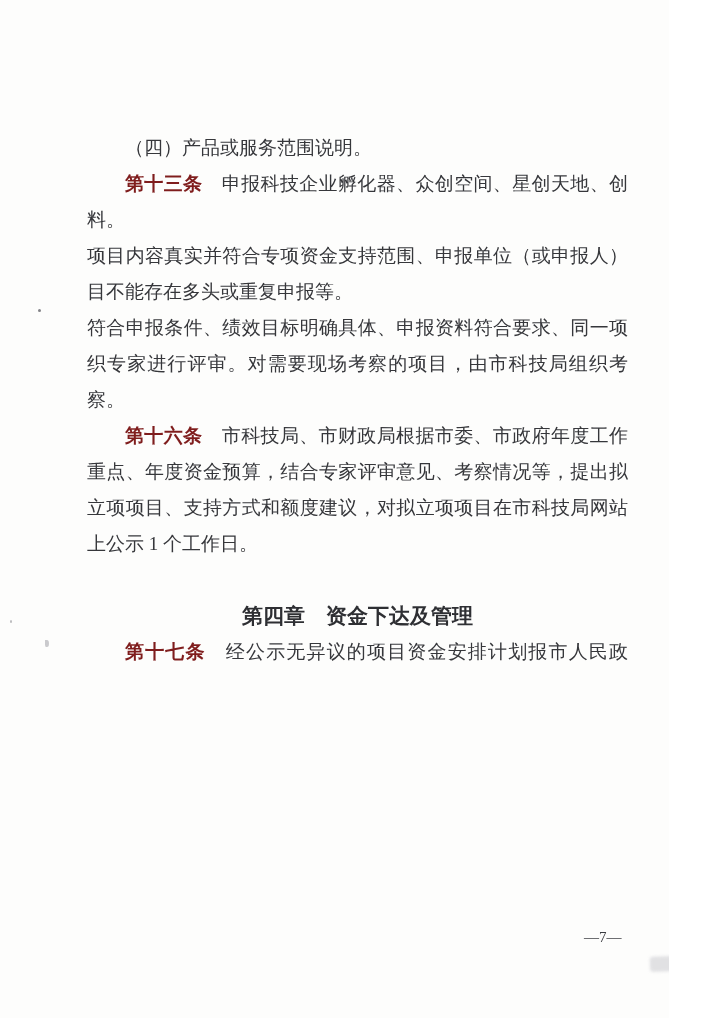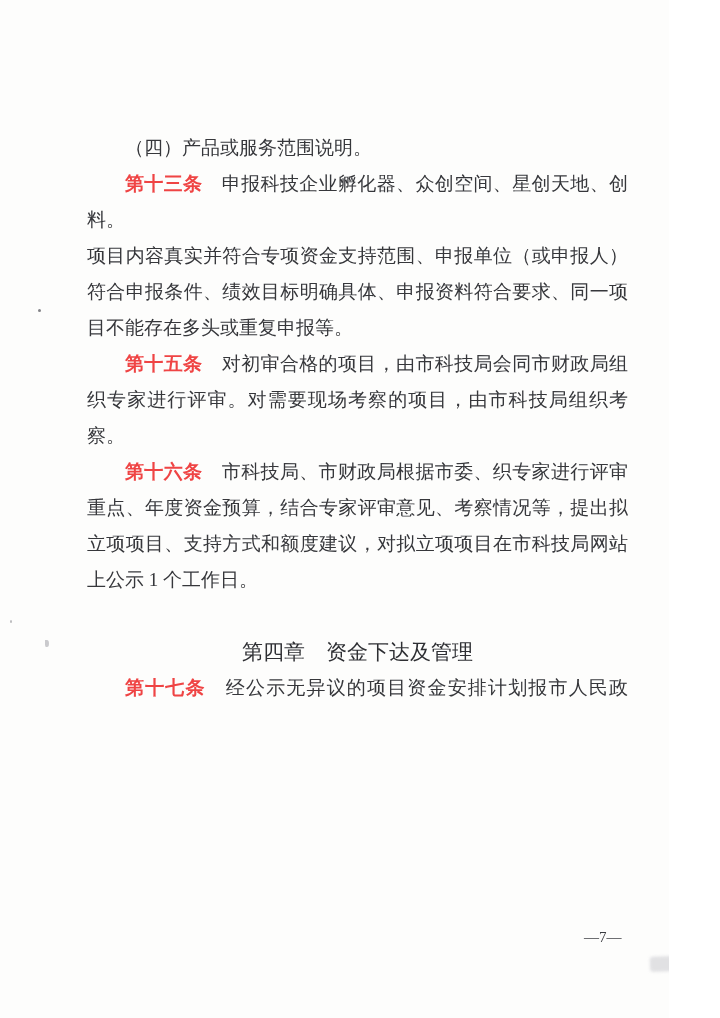--- a/index.html
+++ b/index.html
@@ -32,27 +32,27 @@
   .indent { padding-left: 38px; }
 
   .stretch {
     text-align: justify;
     text-align-last: justify;
   }
 
   .art {
     font-family: "Liberation Sans", sans-serif;
     font-weight: 700;
-    color: #ef4444;
+    color: #7f1d1d;
   }
 
   .heading {
     text-align: center;
     font-family: "Liberation Sans", sans-serif;
-    font-weight: 400;
+    font-weight: 700;
     font-size: 21px;
     color: #2e2f33;
   }
 
   .pagenum {
     position: absolute;
     left: 584px;
     top: 926px;
     font-size: 15px;
     line-height: 22px;
@@ -123,31 +123,30 @@
 
 
     <div class="line indent stretch"><span class="art">第十三条</span><span>　申报科技企业孵化器、众创空间、星创天地、创</span></div>
 
 
     <div class="line"><span>料。</span></div>
 
 
     <div class="line stretch"><span>项目内容真实并符合专项资金支持范围、申报单位（或申报人）</span></div>
 
+    <div class="line"><span>目不能存在多头或重复申报等。</span></div>
+
     <div class="line stretch"><span>符合申报条件、绩效目标明确具体、申报资料符合要求、同一项</span></div>
 
-    <div class="line"><span>目不能存在多头或重复申报等。</span></div>
-
-    <div class="line indent stretch"><span class="art">第十五条</span><span>　对初审合格的项目，由市科技局会同市财政局组</span></div>
 
     <div class="line stretch"><span>织专家进行评审。对需要现场考察的项目，由市科技局组织考</span></div>
 
     <div class="line"><span>察。</span></div>
 
-    <div class="line indent stretch"><span class="art">第十六条</span><span>　市科技局、市财政局根据市委、织专家进行评审</span></div>
+    <div class="line indent stretch"><span class="art">第十六条</span><span>　市科技局、市财政局根据市委、市政府年度工作</span></div>
 
     <div class="line stretch"><span>重点、年度资金预算，结合专家评审意见、考察情况等，提出拟</span></div>
 
     <div class="line stretch"><span>立项项目、支持方式和额度建议，对拟立项项目在市科技局网站</span></div>
 
     <div class="line"><span>上公示 1 个工作日。</span></div>
 
     <div class="line"></div>
 
     <div class="line heading">第四章　资金下达及管理</div>

